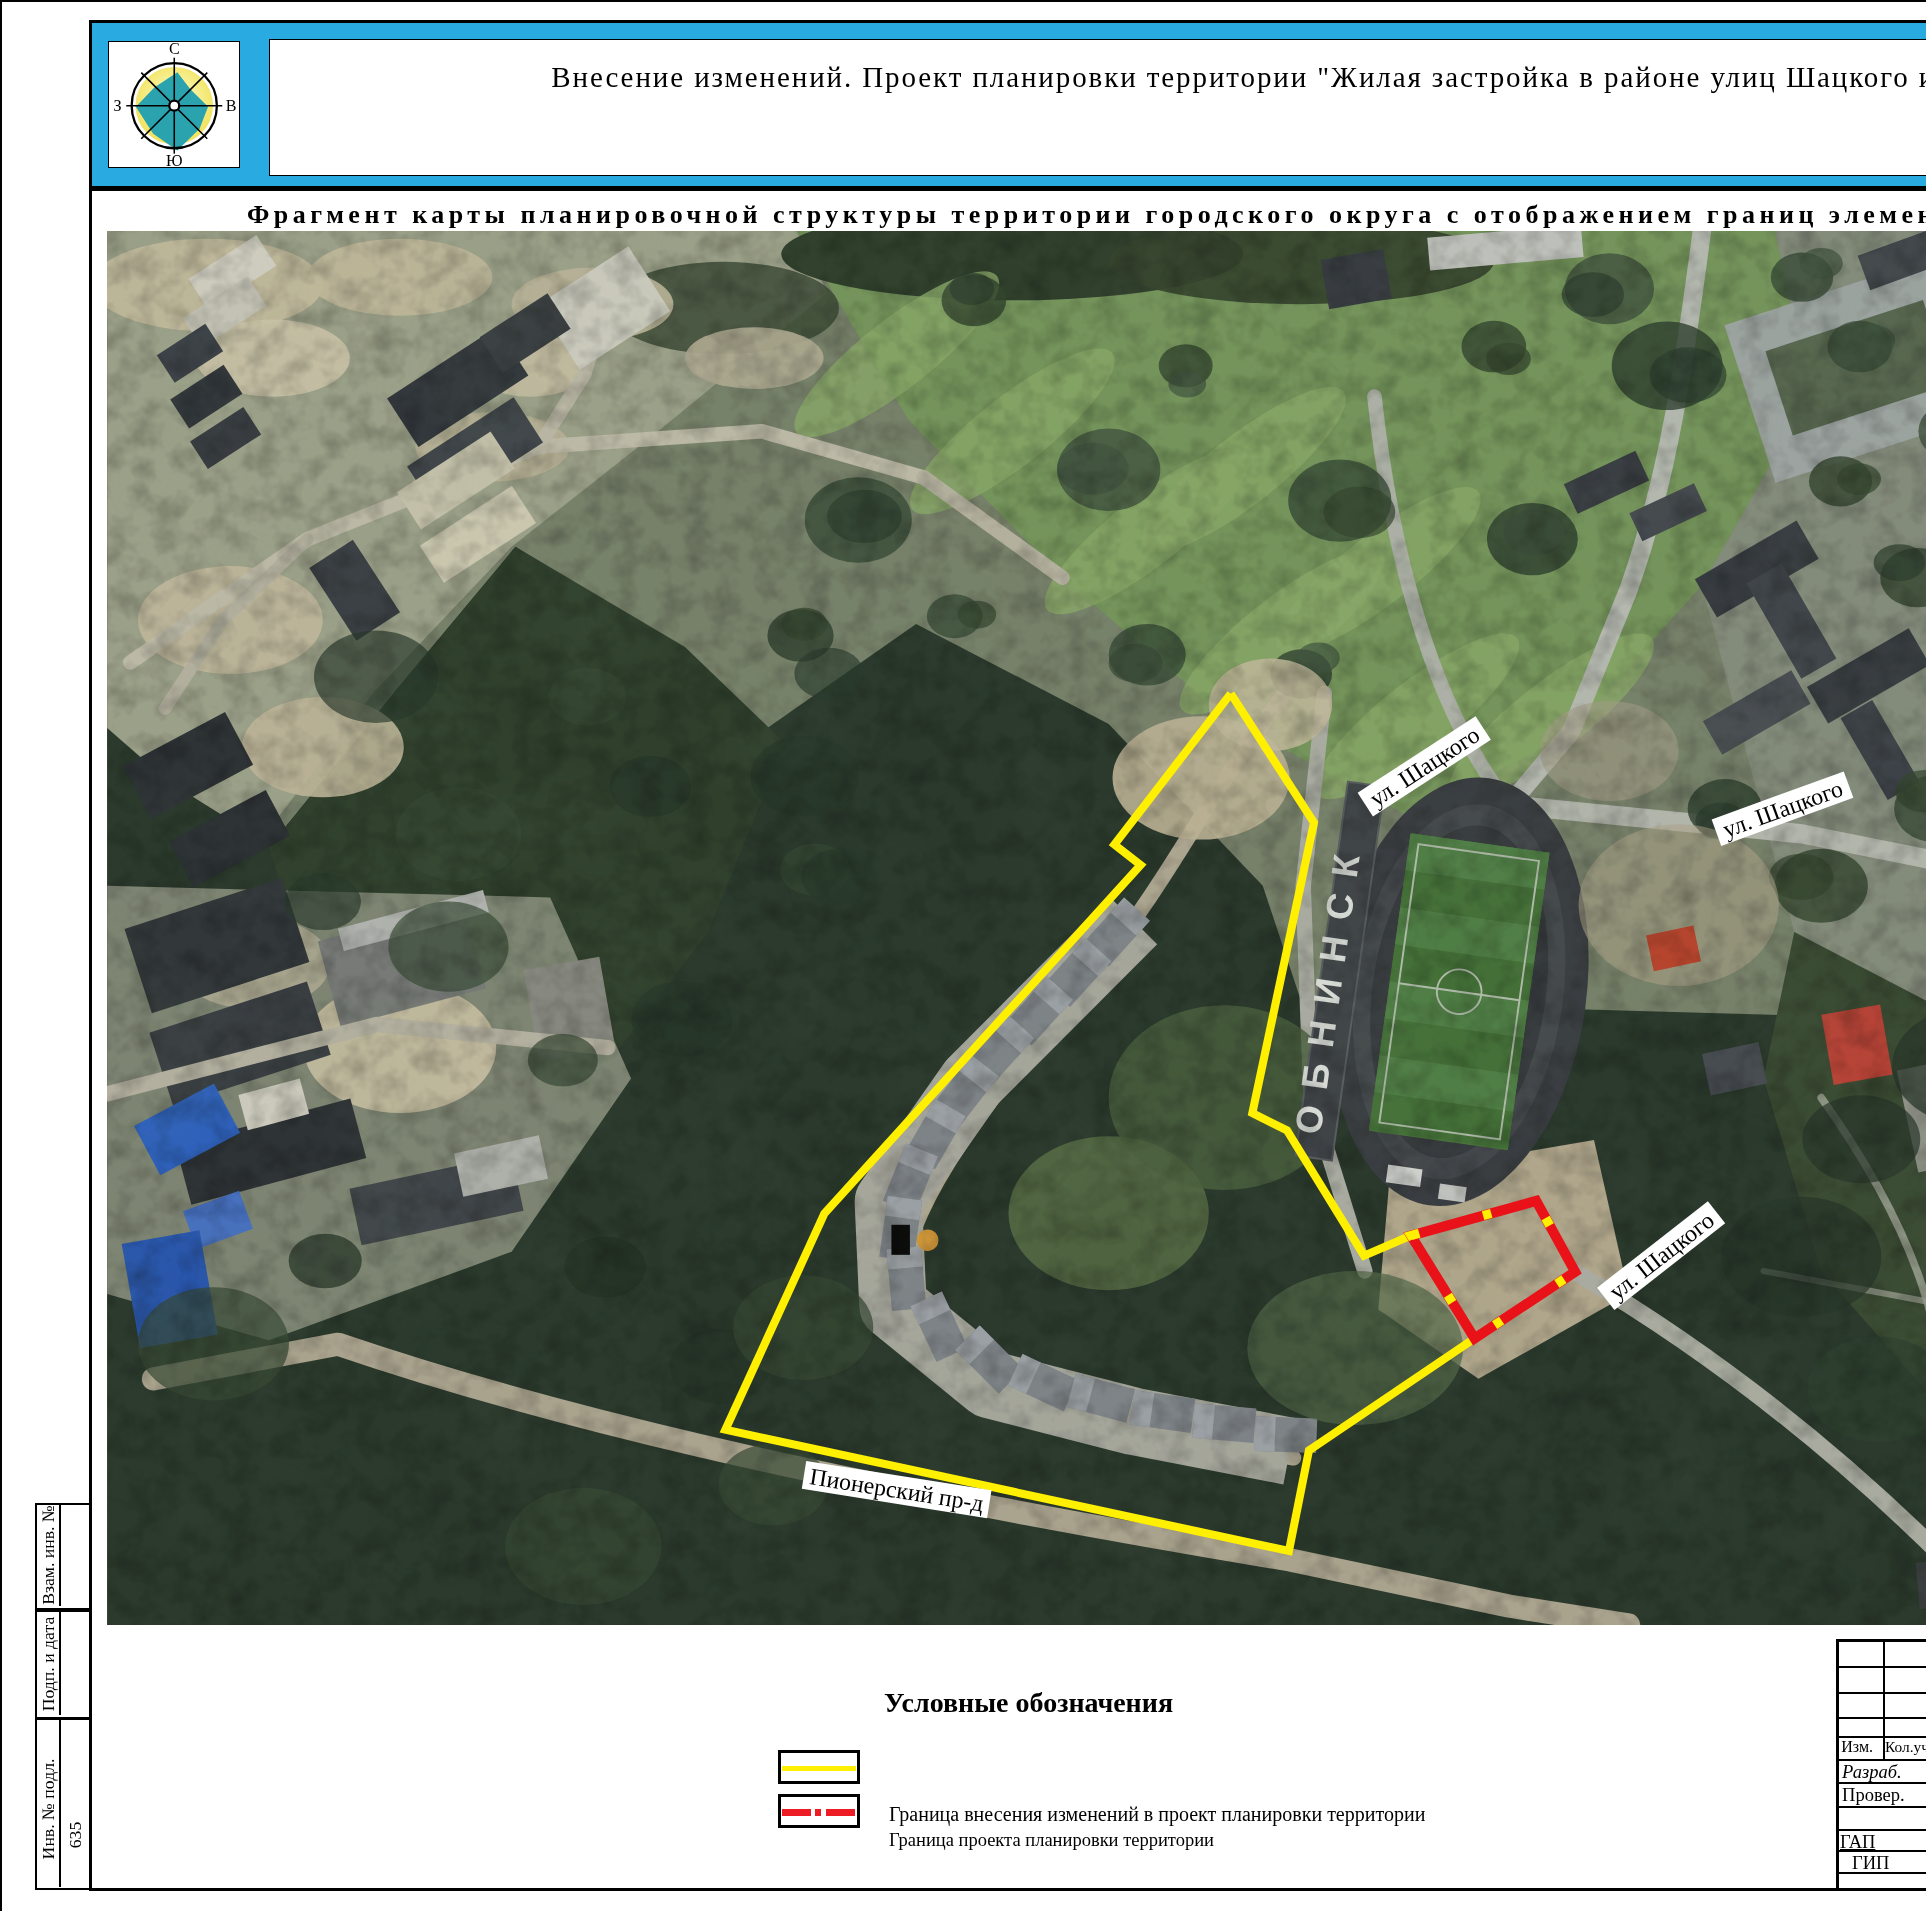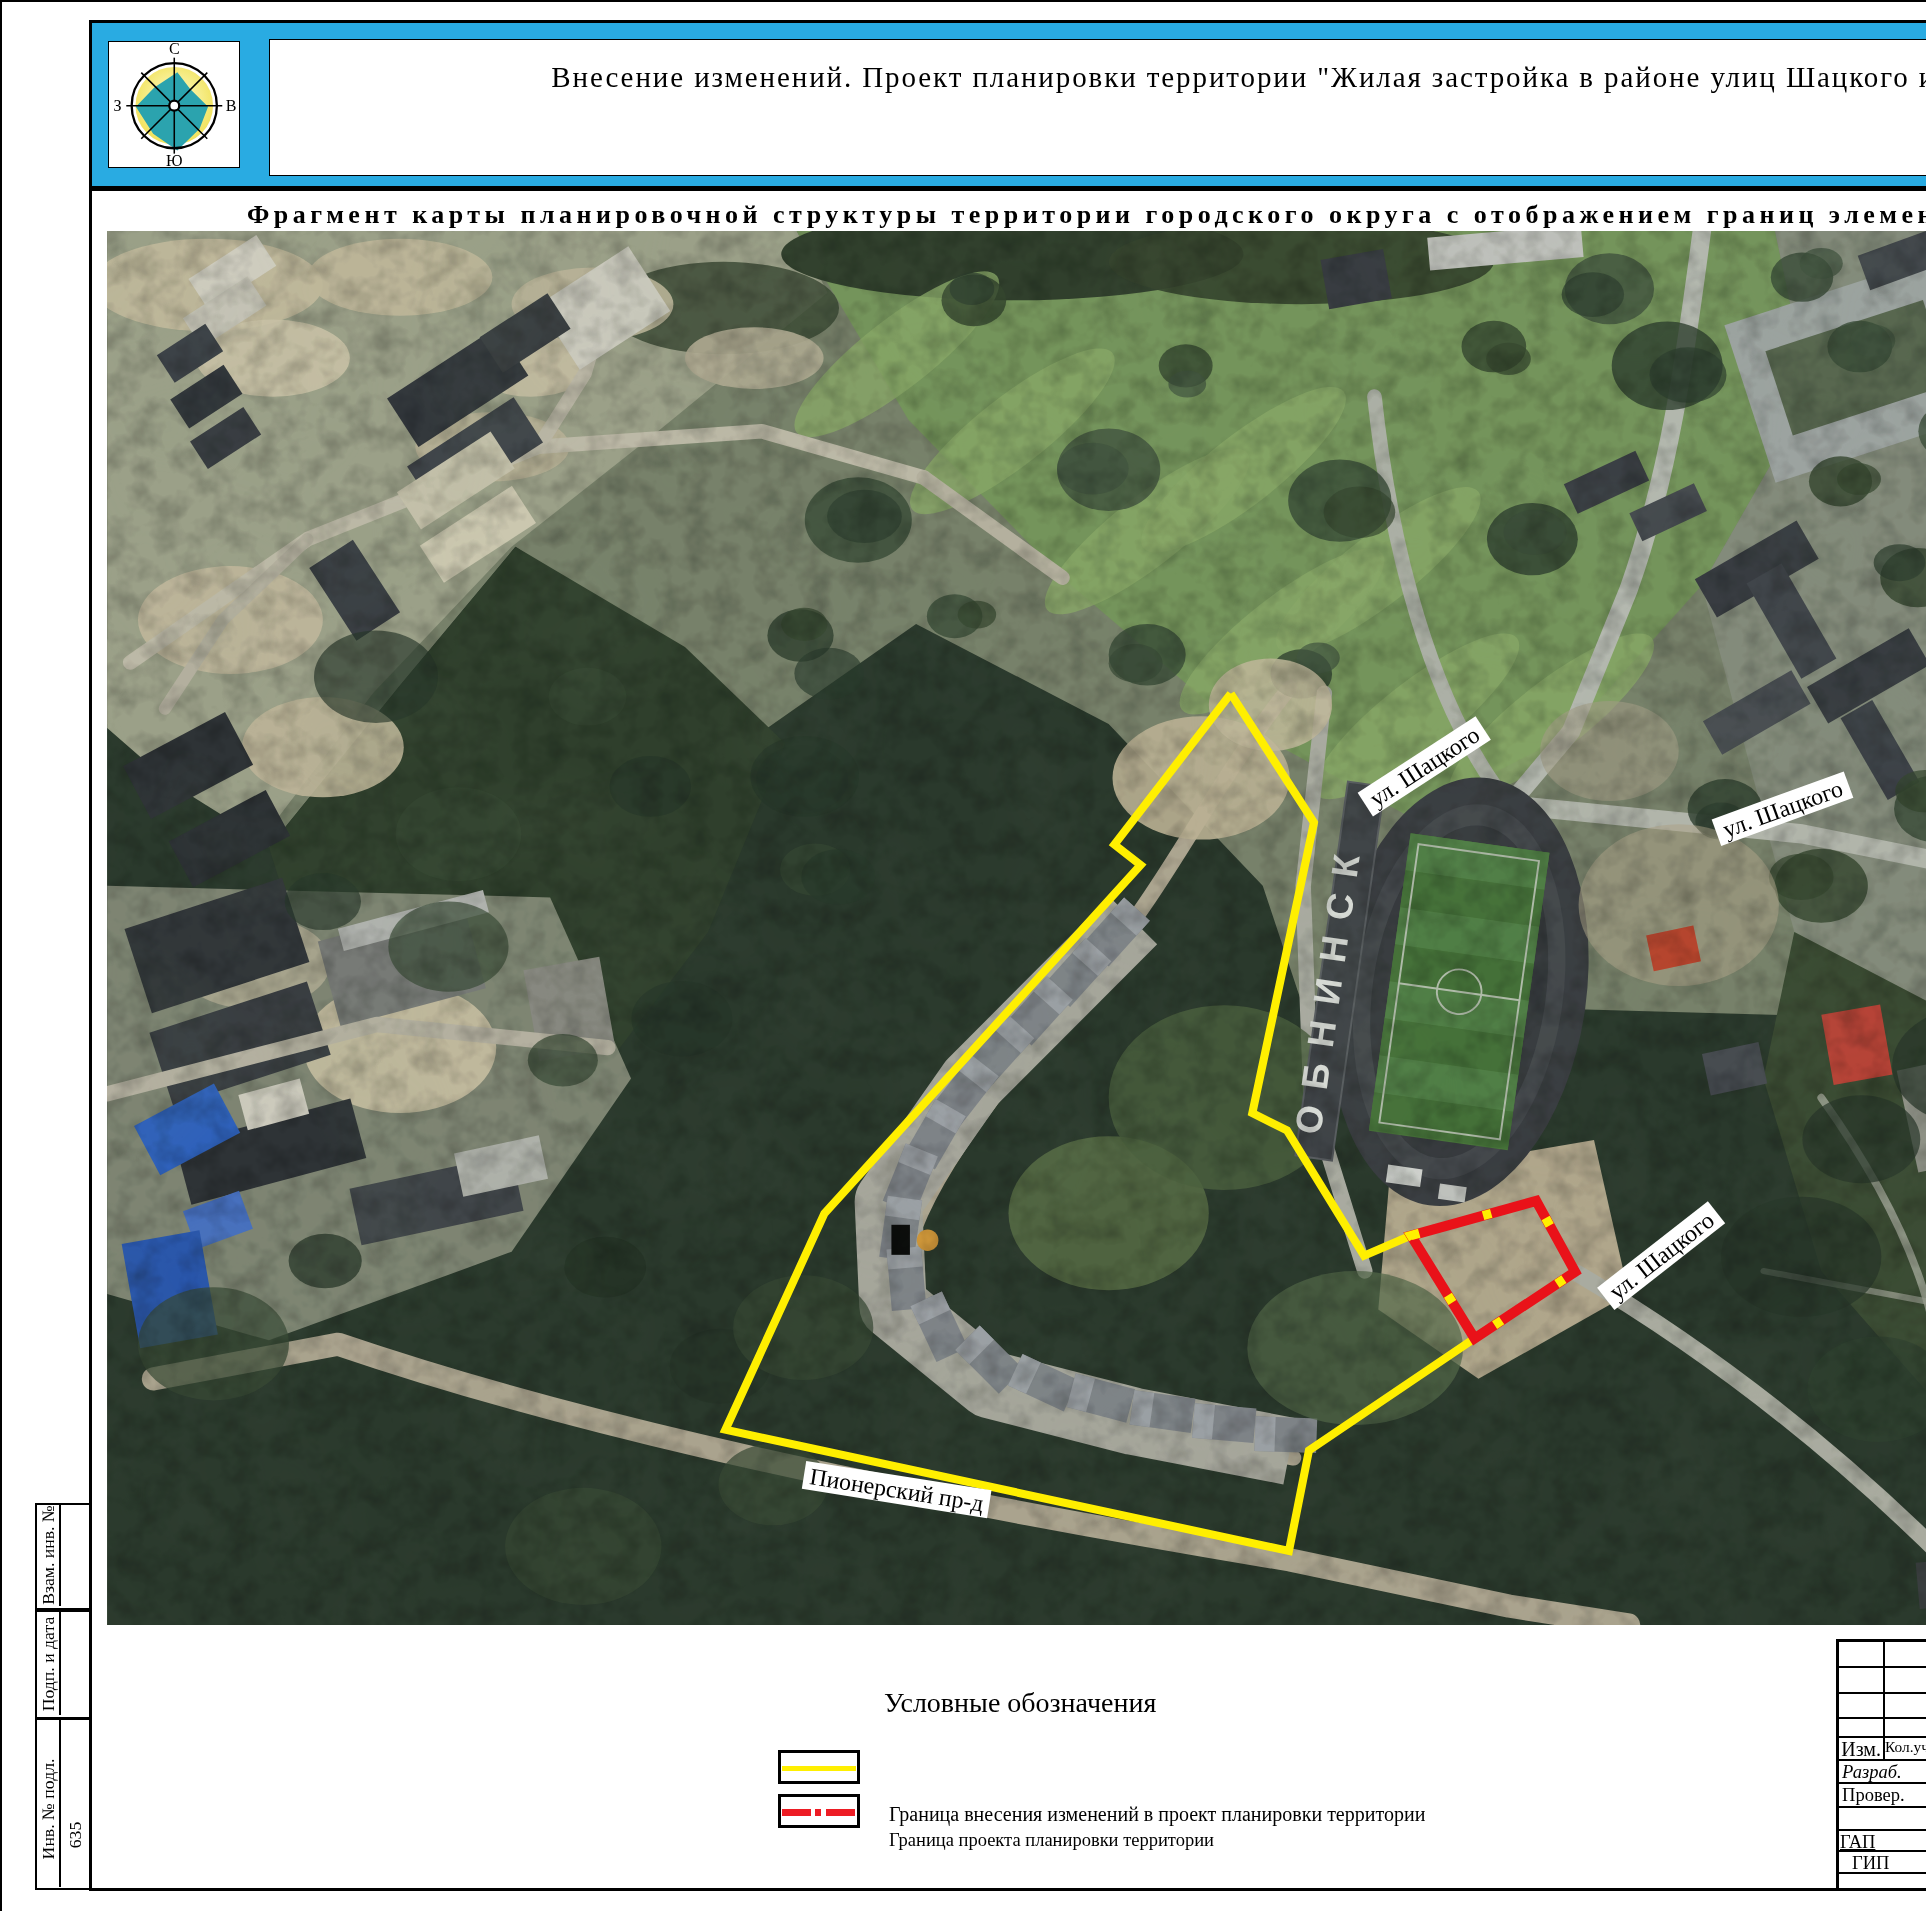--- a/index.html
+++ b/index.html
@@ -385,21 +385,21 @@
 <g transform="translate(5660,2630) rotate(-40)">
 <rect x="-274" y="-37" width="548" height="73" fill="#ffffff"></rect>
 <text x="0" y="21" text-anchor="middle" font-family="Liberation Serif, serif" font-size="62" fill="#000">ул. Кончаловского</text>
 </g>
 <g transform="translate(2050,3268) rotate(9)">
 <rect x="-244" y="-37" width="487" height="73" fill="#ffffff"></rect>
 <text x="0" y="21" text-anchor="middle" font-family="Liberation Serif, serif" font-size="62" fill="#000">Пионерский пр-д</text>
 </g>
 </svg></div>
 
-<div class="abs" style="left:884px;top:1687px;font-size:28px;font-weight:normal;">Условные обозначения</div>
+<div class="abs" style="left:884px;top:1687px;font-size:28px;font-weight:bold;">Условные обозначения</div>
 <div class="abs" style="left:778px;top:1750px;width:82px;height:34px;border:3.1px solid #000;box-sizing:border-box;background:#fff;">
   <div style="position:absolute;left:1.2px;top:12.7px;width:74px;height:5.4px;background:#ffef00;"></div>
 </div>
 <div class="abs" style="left:889px;top:1830px;font-size:18.5px;">Граница проекта планировки территории</div>
 <div class="abs" style="left:778px;top:1794px;width:82px;height:34px;border:3.1px solid #000;box-sizing:border-box;background:#fff;">
   <div style="position:absolute;left:1.2px;top:12px;width:74px;height:7px;background:#fff;"></div>
   <div style="position:absolute;left:1.2px;top:12px;width:29px;height:7px;background:#ed1c24;"></div>
   <div style="position:absolute;left:34px;top:12px;width:6.2px;height:7px;background:#ed1c24;"></div>
   <div style="position:absolute;left:45px;top:12px;width:29px;height:7px;background:#ed1c24;"></div>
 </div>
@@ -413,21 +413,21 @@
   <div class="abs" style="left:0;top:50px;width:297px;height:1.9px;background:#000;"></div>
   <div class="abs" style="left:0;top:75px;width:297px;height:1.9px;background:#000;"></div>
   <div class="abs" style="left:0;top:94px;width:297px;height:2.3px;background:#000;"></div>
   <div class="abs" style="left:0;top:117px;width:297px;height:2.3px;background:#000;"></div>
   <div class="abs" style="left:0;top:140px;width:297px;height:2.3px;background:#000;"></div>
   <div class="abs" style="left:0;top:164px;width:297px;height:2.3px;background:#000;"></div>
   <div class="abs" style="left:0;top:187px;width:297px;height:2.3px;background:#000;"></div>
   <div class="abs" style="left:0;top:208px;width:297px;height:2.3px;background:#000;"></div>
   <div class="abs" style="left:0;top:230px;width:297px;height:2.3px;background:#000;"></div>
 
-  <div class="abs" style="left:2.3px;top:96px;font-size:20px;text-align:center;">Изм.</div>
+  <div class="abs" style="left:2.3px;top:96px;font-size:16px;text-align:center;">Изм.</div>
   <div class="abs" style="left:46px;top:96px;font-size:15.4px;">Кол.уч.</div>
 
   <div class="abs" style="left:3.1px;top:120px;font-style:italic;">Разраб.</div>
 
   <div class="abs" style="left:3.1px;top:143px;font-family:Liberation Serif, serif;">Провер.</div>
 
   <div class="abs" style="left:1px;top:190px;text-decoration:underline;">ГАП</div>
 
   <div class="abs" style="left:13px;top:211px;">ГИП</div>
 

